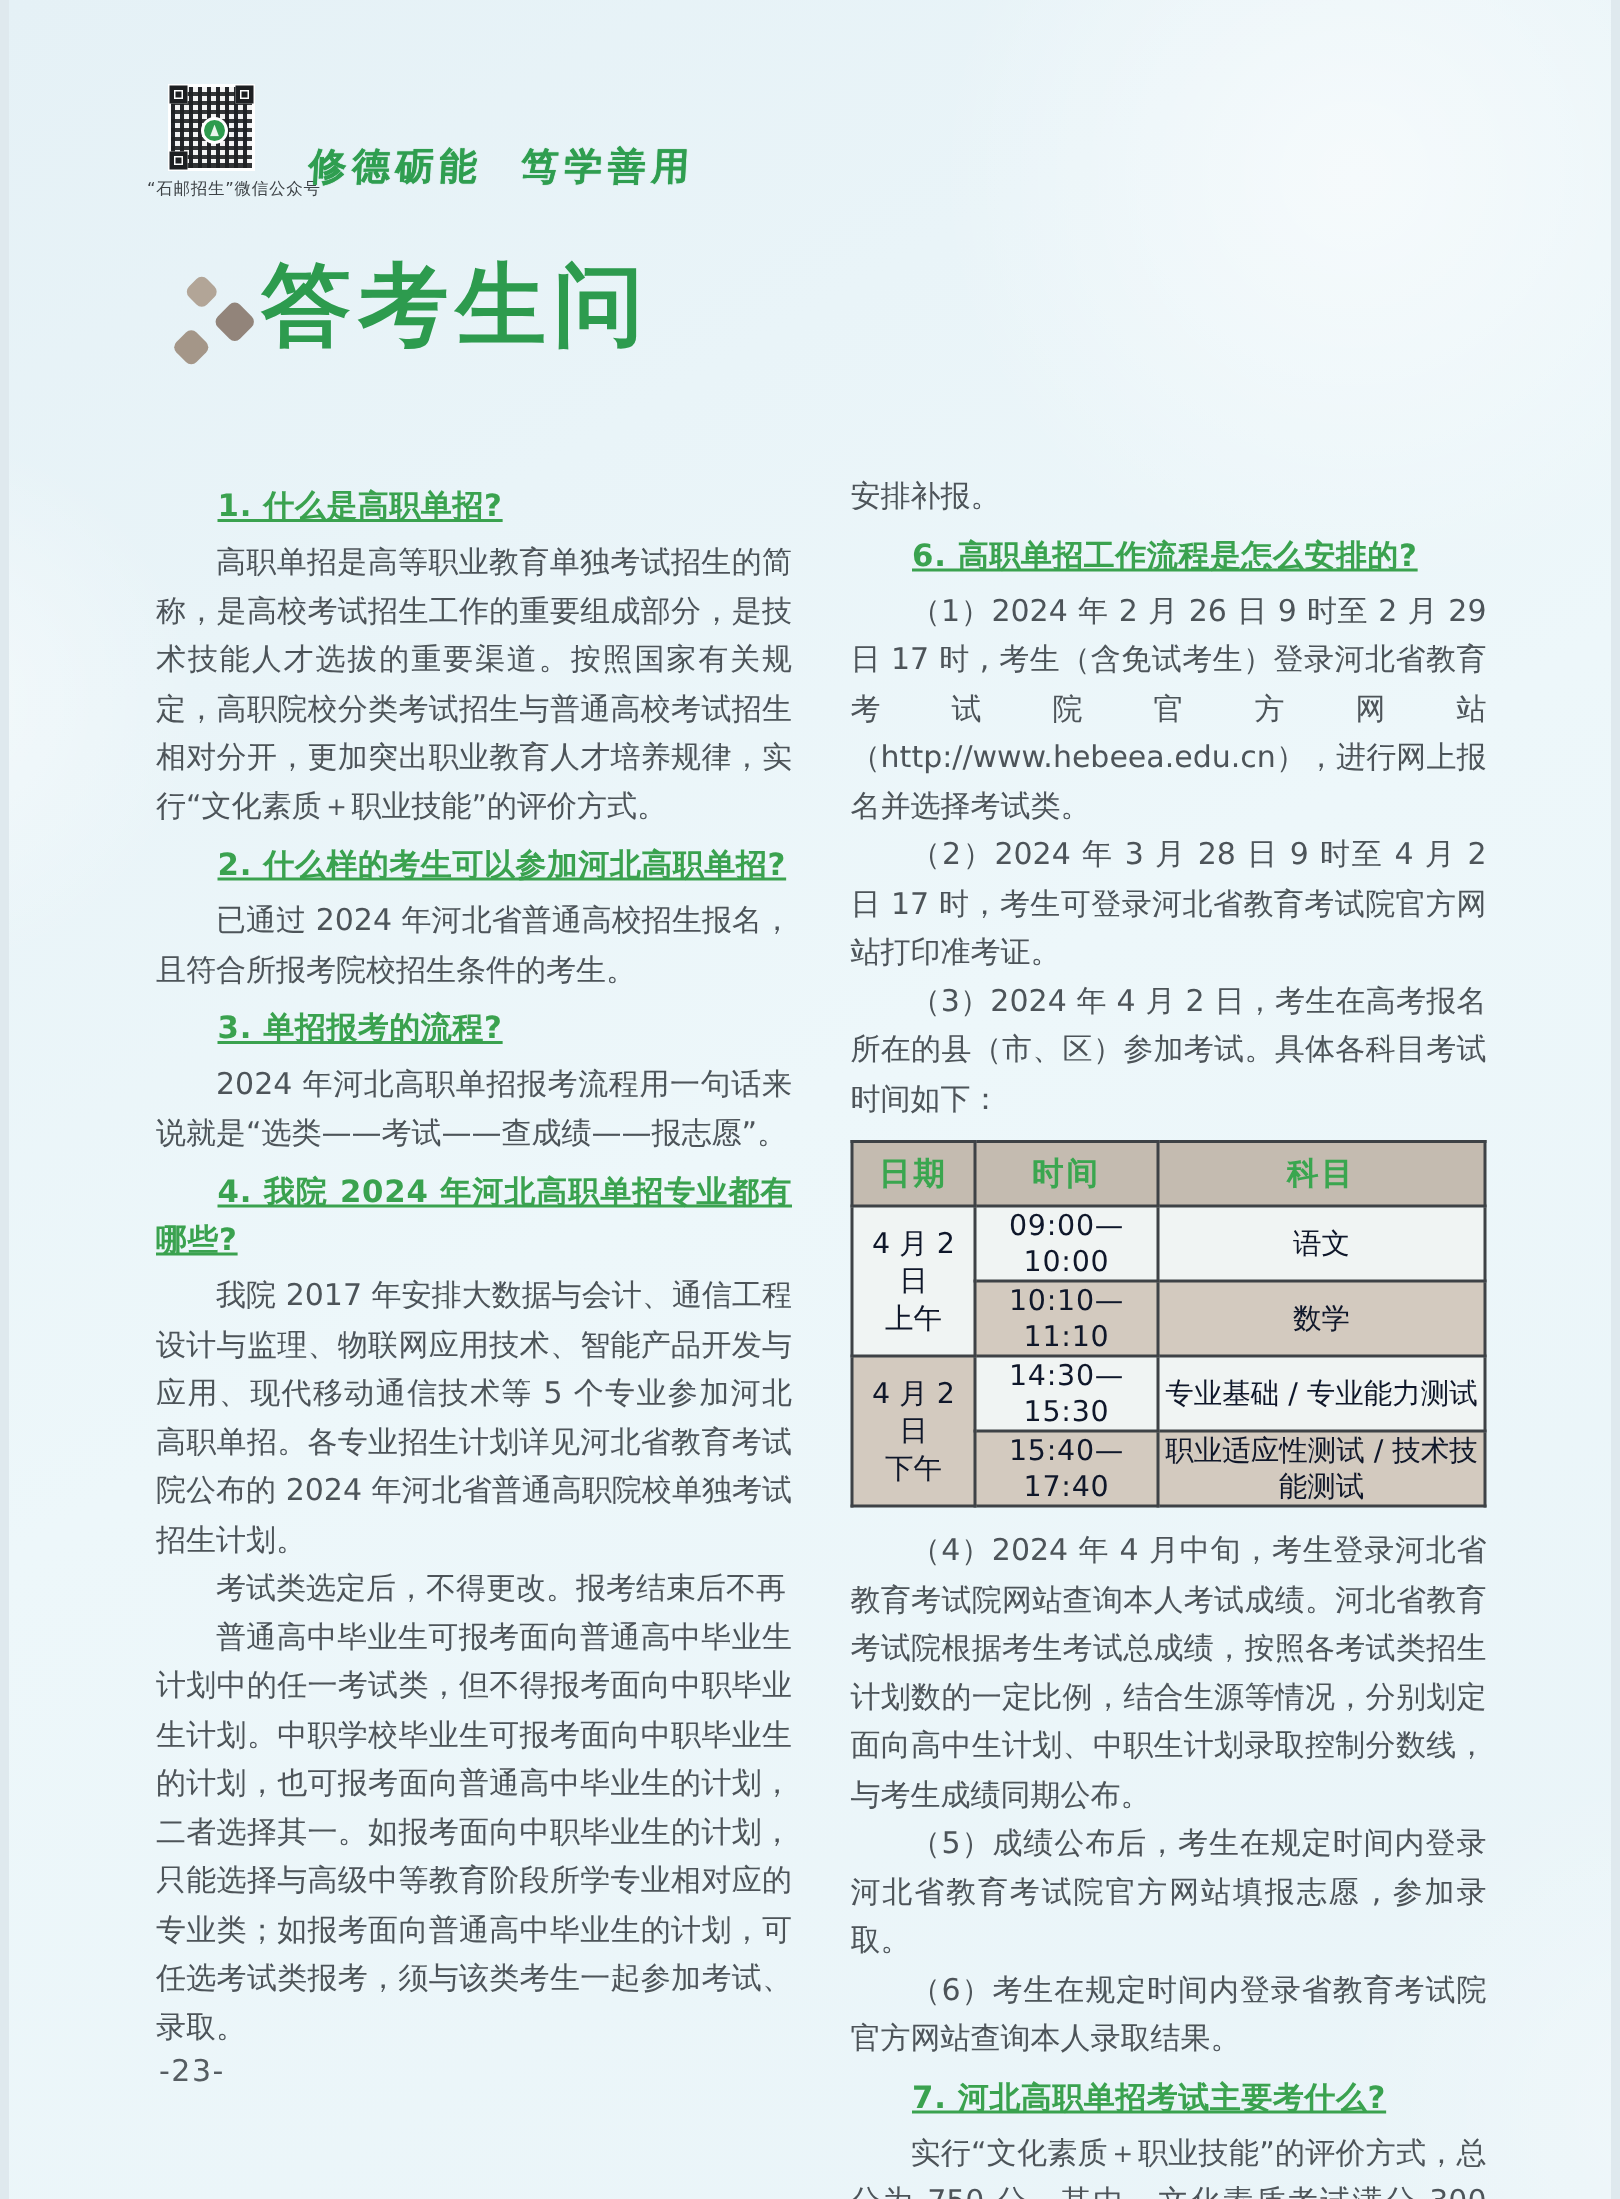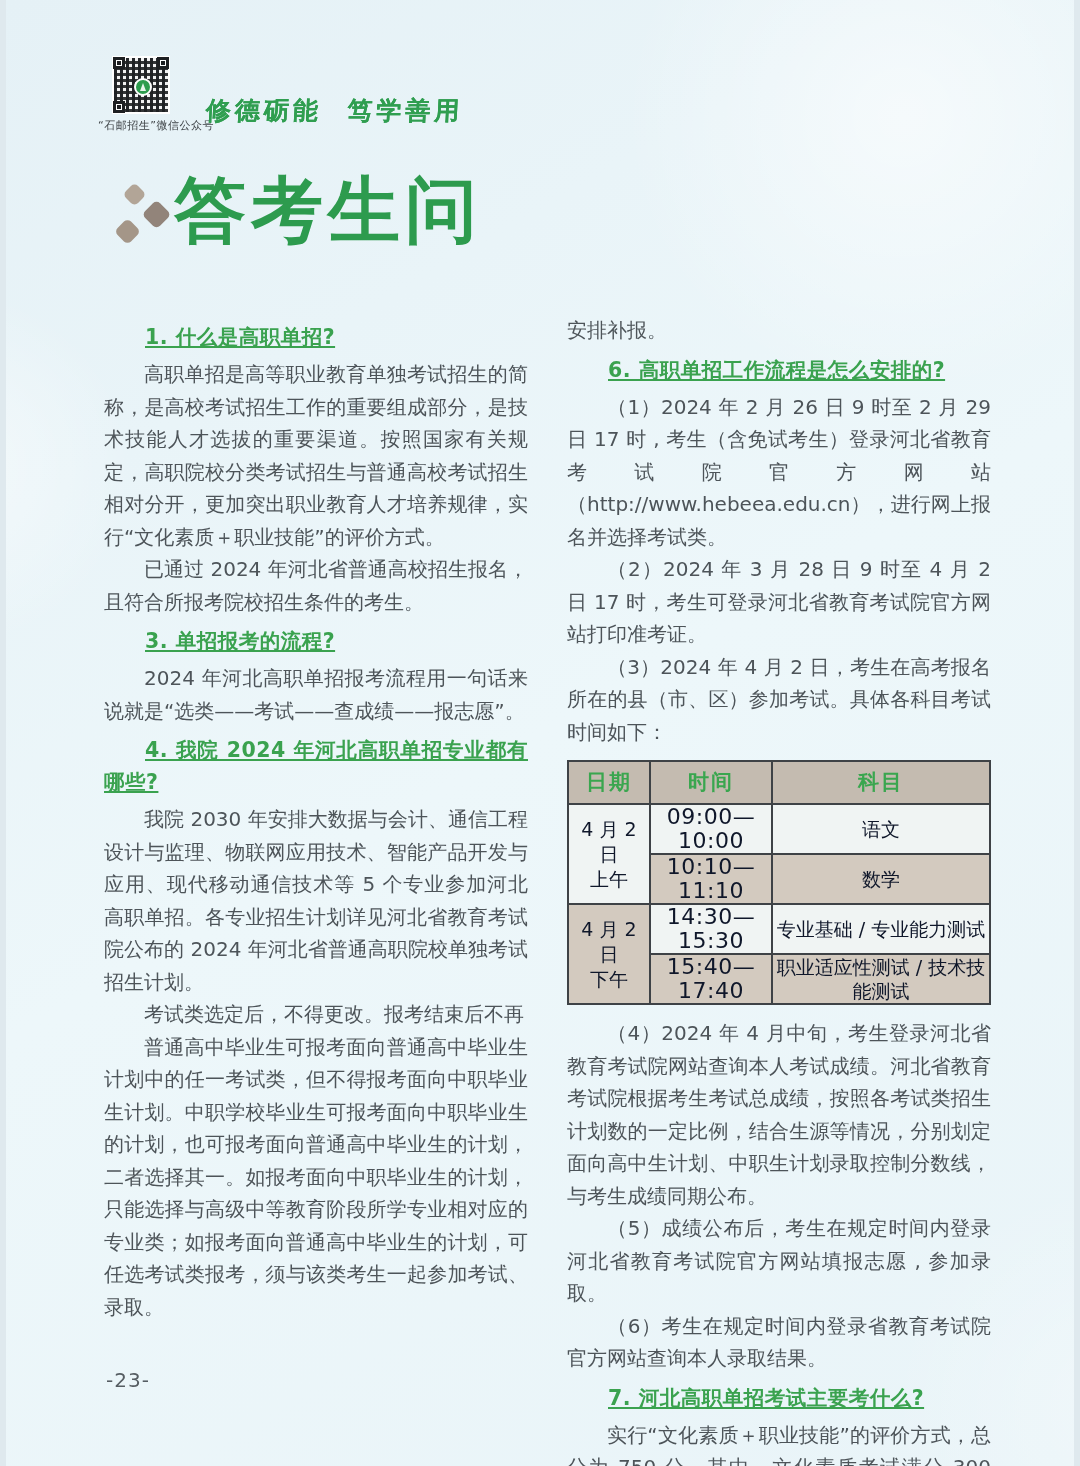--- a/index.html
+++ b/index.html
@@ -32,40 +32,40 @@
     letter-spacing:4px;transform:skewX(-3deg);font-family:"DejaVu Serif","Liberation Serif",serif;
     text-shadow:0 0 .6px #2f9e50;white-space:pre;
   }
   
   .title-icon{position:absolute;left:104px;top:180px;width:62px;height:68px;}
   .diamond{position:absolute;border-radius:5px;transform:rotate(45deg);}
   .d1{left:16px;top:6px;width:17px;height:17px;background:#b2a597;}
   .d2{left:36px;top:24px;width:21px;height:21px;background:#92847a;}
   .d3{left:8px;top:42px;width:19px;height:19px;background:#a49688;}
   .page-title{
-    position:absolute;left:168px;top:174px;margin:0;font-size:72px;font-weight:800;
+    position:absolute;left:168px;top:174px;margin:0;font-size:60px;font-weight:800;
     color:#2d9b4e;letter-spacing:5px;line-height:1;
   }
   
   .col{position:absolute;top:314px;width:424px;font-size:20px;line-height:32.5px;
     color:#4d5459;text-align:justify;}
   .col-left{left:98px;}
   .col-right{left:561px;}
   .col p{margin:0;text-indent:2em;}
   .col p.noindent{text-indent:0;}
   .col h2{
     margin:7px 0 5px;font-size:20.5px;line-height:32px;font-weight:bold;color:#3aa24f;
     text-indent:2em;letter-spacing:.5px;text-decoration:underline;
   }
   
   table.schedule{width:100%;border-collapse:collapse;table-layout:fixed;margin:12px 0 12px;}
   .schedule th,.schedule td{border:2px solid #3e4246;text-align:center;vertical-align:middle;padding:0;}
   .schedule th{height:41px;background:#c4bbb0;color:#3aa64f;font-size:21px;font-weight:bold;letter-spacing:2px;}
   .schedule td{height:40px;font-size:19px;color:#0f172a;line-height:24px;}
-  .schedule td.time{font-size:22px;letter-spacing:.5px;}
+  .schedule td.time{font-size:19px;letter-spacing:.5px;}
   .cell-white{background:#f0f4f3;}
   .cell-beige{background:#d3cabf;}
   .schedule td.date{font-size:19px;line-height:25px;}
   
   .page-number{position:absolute;left:100px;top:1368px;font-size:20px;color:#565d62;letter-spacing:1px;}
 </style>
 </head>
 <body>
 
 <div class="page">
@@ -83,25 +83,26 @@
   <div class="title-icon">
     <div class="diamond d1"></div>
     <div class="diamond d2"></div>
     <div class="diamond d3"></div>
   </div>
   <h1 class="page-title">答考生问</h1>
 
   <div class="col col-left">
     <h2>1. 什么是高职单招?</h2>
     <p>高职单招是高等职业教育单独考试招生的简称，是高校考试招生工作的重要组成部分，是技术技能人才选拔的重要渠道。按照国家有关规定，高职院校分类考试招生与普通高校考试招生相对分开，更加突出职业教育人才培养规律，实行“文化素质＋职业技能”的评价方式。</p>
+    <h2>2. 什么样的考生可以参加河北高职单招?</h2>
     <p>已通过 2024 年河北省普通高校招生报名，且符合所报考院校招生条件的考生。</p>
     <h2>3. 单招报考的流程?</h2>
     <p>2024 年河北高职单招报考流程用一句话来说就是“选类——考试——查成绩——报志愿”。</p>
     <h2>4. 我院 2024 年河北高职单招专业都有哪些?</h2>
-    <p>我院 2030 年安排大数据与会计、通信工程设计与监理、物联网应用技术、智能产品开发与应用、现代移动通信技术等 5 个专业参加河北高职单招。各专业招生计划详见河北省教育考试院公布的 2024 年河北省普通高职院校单独考试招生计划。</p>
+    <p>我院 2017 年安排大数据与会计、通信工程设计与监理、物联网应用技术、智能产品开发与应用、现代移动通信技术等 5 个专业参加河北高职单招。各专业招生计划详见河北省教育考试院公布的 2024 年河北省普通高职院校单独考试招生计划。</p>
     <p>考试类选定后，不得更改。报考结束后不再</p>
     <p>普通高中毕业生可报考面向普通高中毕业生计划中的任一考试类，但不得报考面向中职毕业生计划。中职学校毕业生可报考面向中职毕业生的计划，也可报考面向普通高中毕业生的计划，二者选择其一。如报考面向中职毕业生的计划，只能选择与高级中等教育阶段所学专业相对应的专业类；如报考面向普通高中毕业生的计划，可任选考试类报考，须与该类考生一起参加考试、录取。</p>
   </div>
 
   <div class="col col-right">
     <p class="noindent">安排补报。</p>
     <h2>6. 高职单招工作流程是怎么安排的?</h2>
     <p>（1）2024 年 2 月 26 日 9 时至 2 月 29 日 17 时 , 考生（含免试考生）登录河北省教育考试院官方网站（http://www.hebeea.edu.cn），进行网上报名并选择考试类。</p>
     <p>（2）2024 年 3 月 28 日 9 时至 4 月 2 日 17 时，考生可登录河北省教育考试院官方网站打印准考证。</p>
     <p>（3）2024 年 4 月 2 日，考生在高考报名所在的县（市、区）参加考试。具体各科目考试时间如下：</p>

